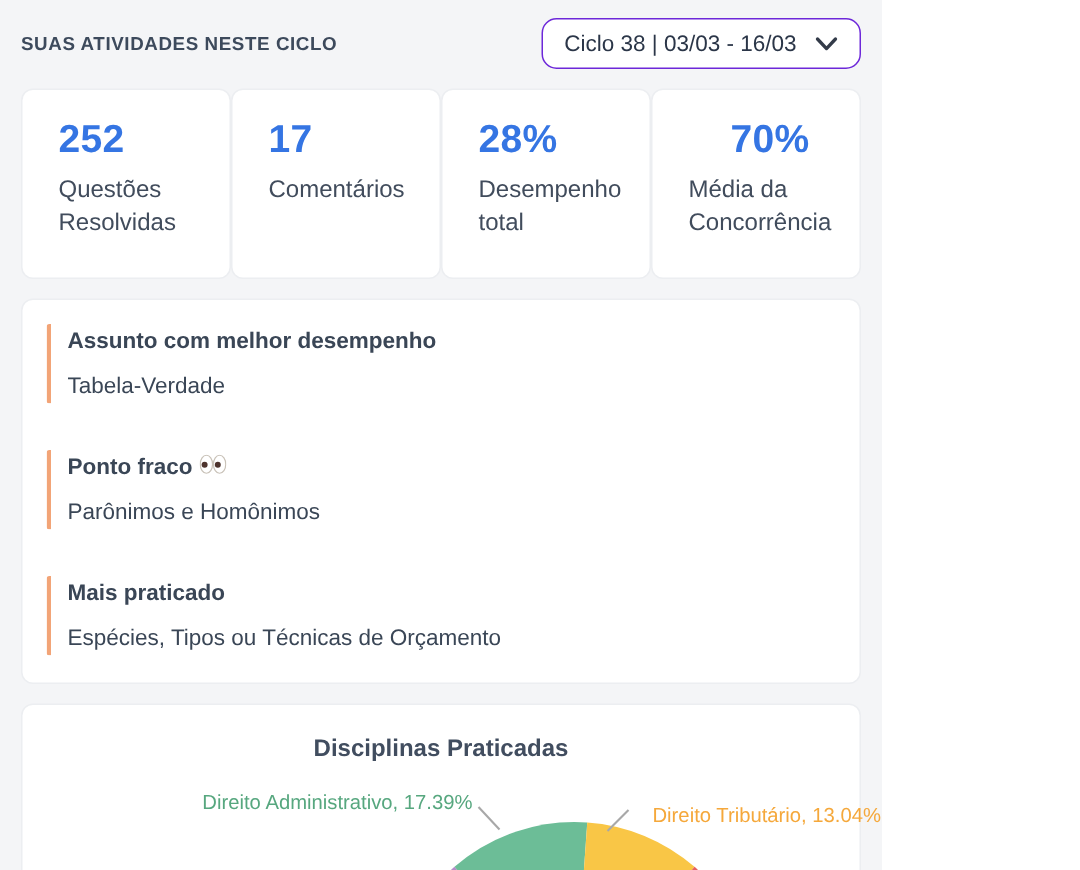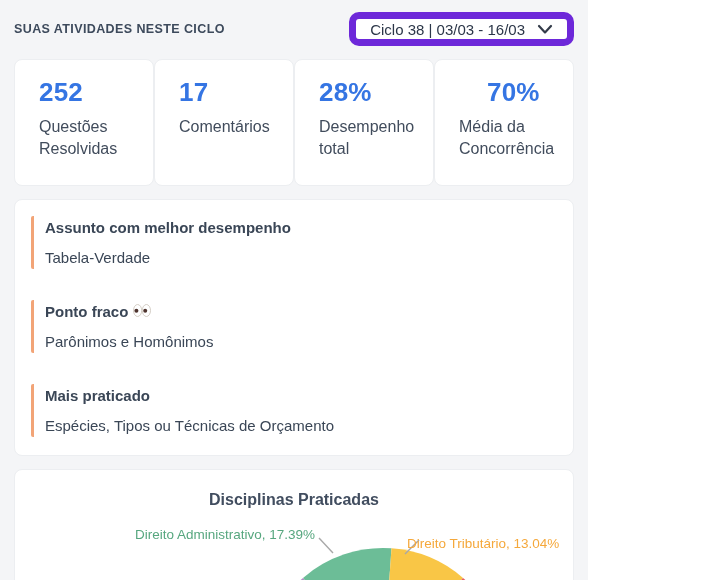--- a/index.html
+++ b/index.html
@@ -3,21 +3,21 @@
 <meta charset="utf-8">
 <style>
   * { margin:0; padding:0; box-sizing:border-box; }
   html,body { width:720px; height:580px; }
   body { font-family:"Liberation Sans", sans-serif; overflow:hidden; }
   .page { position:relative; width:588px; height:580px; background:#F4F5F7; overflow:hidden; }
 
   
   .topbar { display:flex; align-items:center; justify-content:space-between; padding:12px 14px 13px 14px; }
   .page-title { font-size:12.5px; font-weight:700; letter-spacing:.4px; color:#3D4A5C; text-transform:uppercase; }
-  .cycle-select { display:flex; align-items:center; gap:12px; background:#fff; border:7px solid #6d28d9;
+  .cycle-select { display:flex; align-items:center; gap:12px; background:#fff; border:1px solid #6d28d9;
     border-radius:10px; padding:7px 14px; height:34px; font-family:inherit; font-size:15px; font-weight:500;
     color:#2B3648; cursor:pointer; }
   .cycle-select svg { display:block; }
 
   
   .stats-row { display:grid; grid-template-columns:repeat(4,1fr); gap:0; margin:0 14px; height:127px; }
   .stat-card { background:#fff; border:1px solid #ECEEF1; border-radius:8px; padding:17px 8px 0 24px; }
   .stat-value { font-size:26px; font-weight:700; letter-spacing:.2px; }
   .stat-label { font-size:16px; color:#414C5C; line-height:1.4; margin-top:8px; }
 
@@ -30,21 +30,21 @@
   .highlight-value { font-size:15px; color:#3A4656; line-height:17px; margin-top:13px; }
 
   
   .chart-card { margin:13px 14px 0; height:200px; background:#fff; border:1px solid #ECEEF1;
     border-radius:8px; padding-top:20px; }
   .chart-title { text-align:center; font-size:16px; font-weight:700; color:#414D5F; line-height:20px; }
   .pie-wrap { position:relative; height:72px; margin-top:12px; }
   .pie-wrap svg.pie { position:absolute; left:0; top:0; }
   .pie-label { position:absolute; font-size:13.5px; font-weight:500; white-space:nowrap; }
   .pie-label.left { left:0; width:300px; text-align:right; top:5px; }
-  .pie-label.right { left:392px; top:14px; }
+  .pie-label.right { left:420px; top:14px; }
 </style>
 </head>
 <body>
 
 <div class="page">
 
   <div class="topbar">
     <div class="page-title">SUAS ATIVIDADES NESTE CICLO</div>
     <button class="cycle-select">
       <span>Ciclo 38 | 03/03 - 16/03</span>

